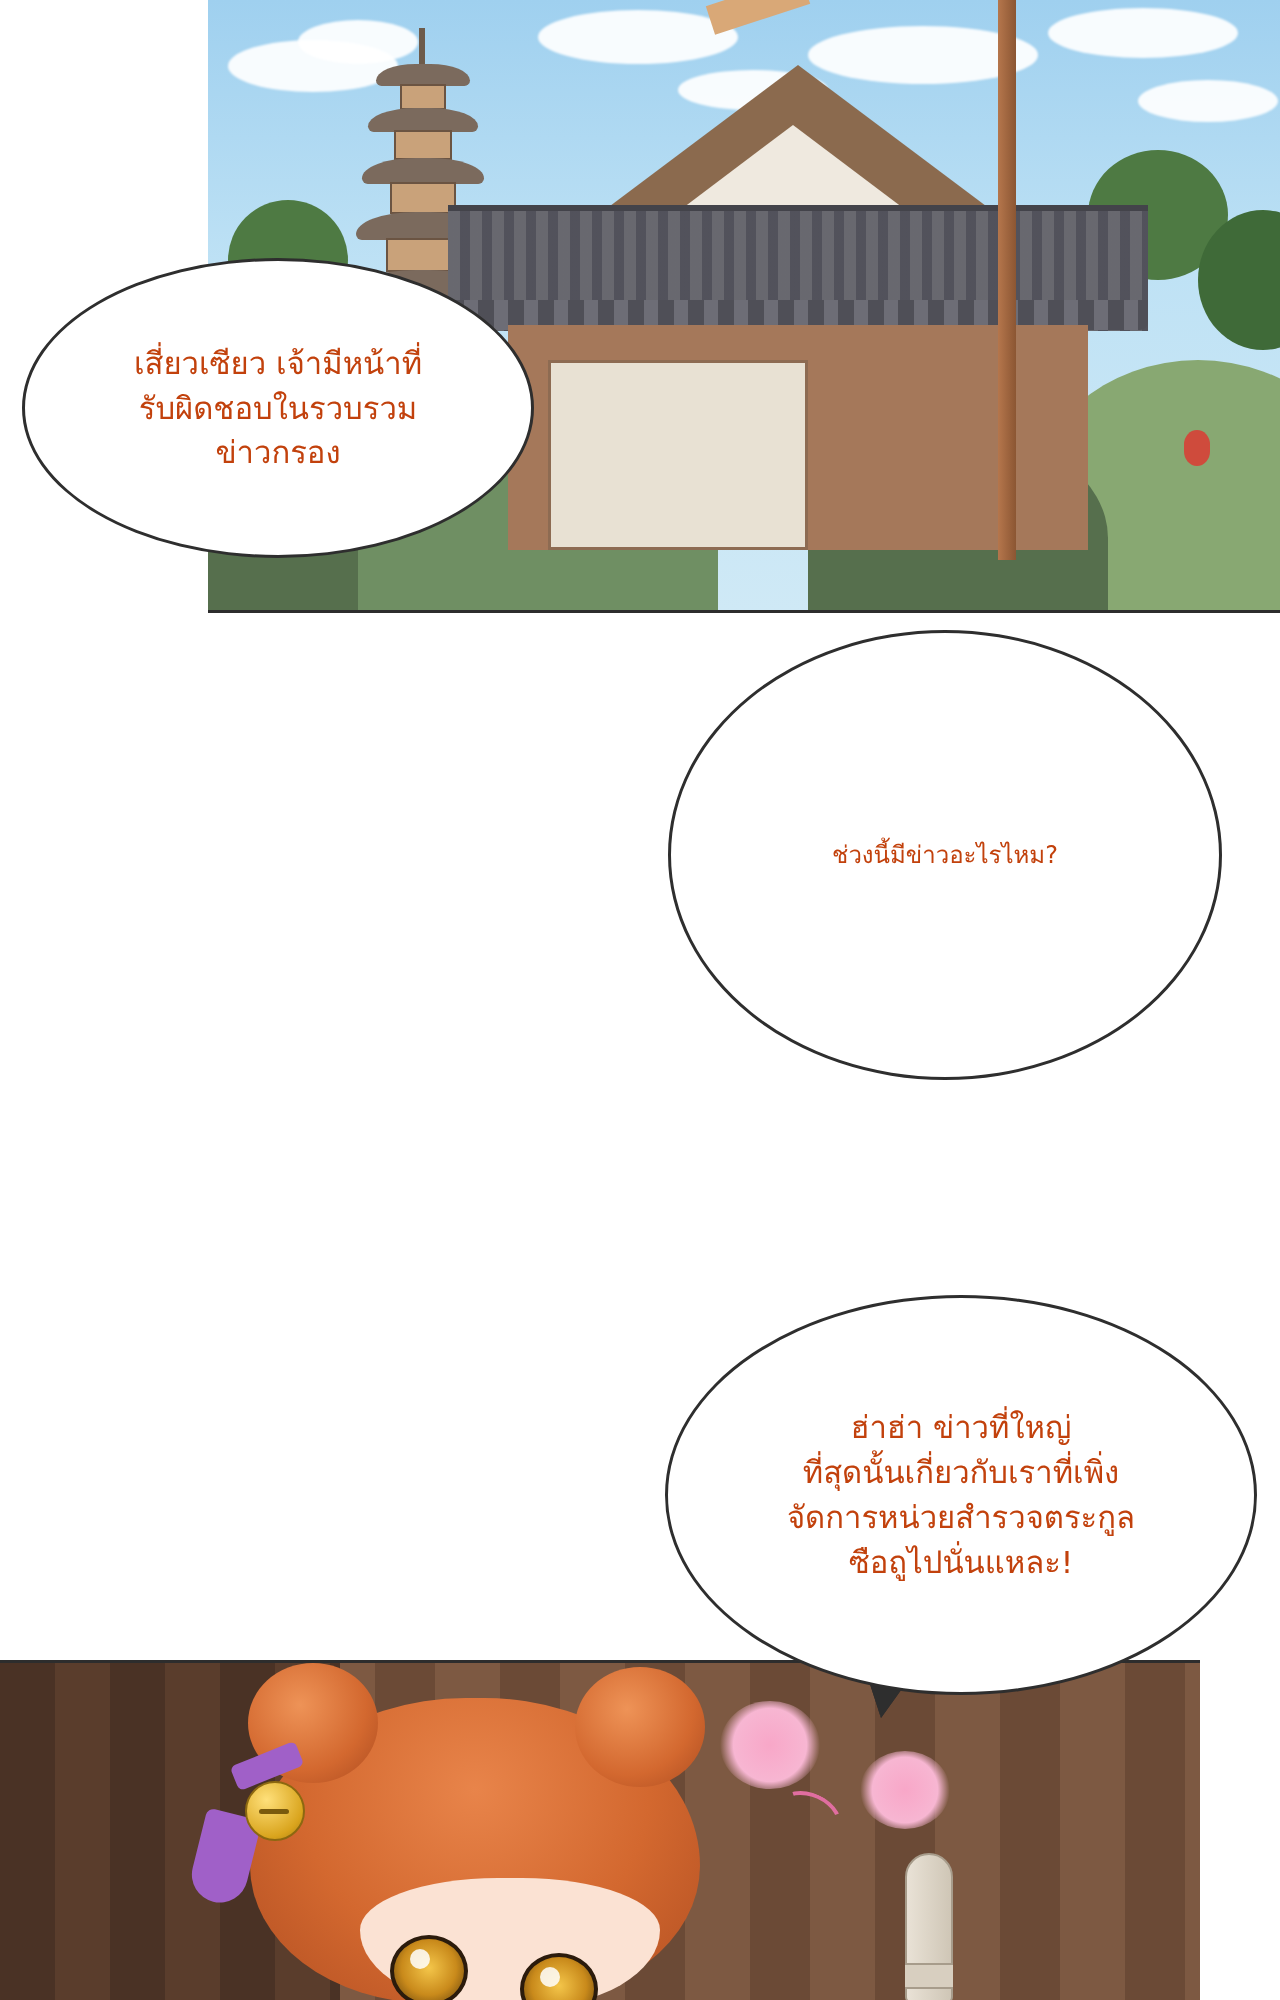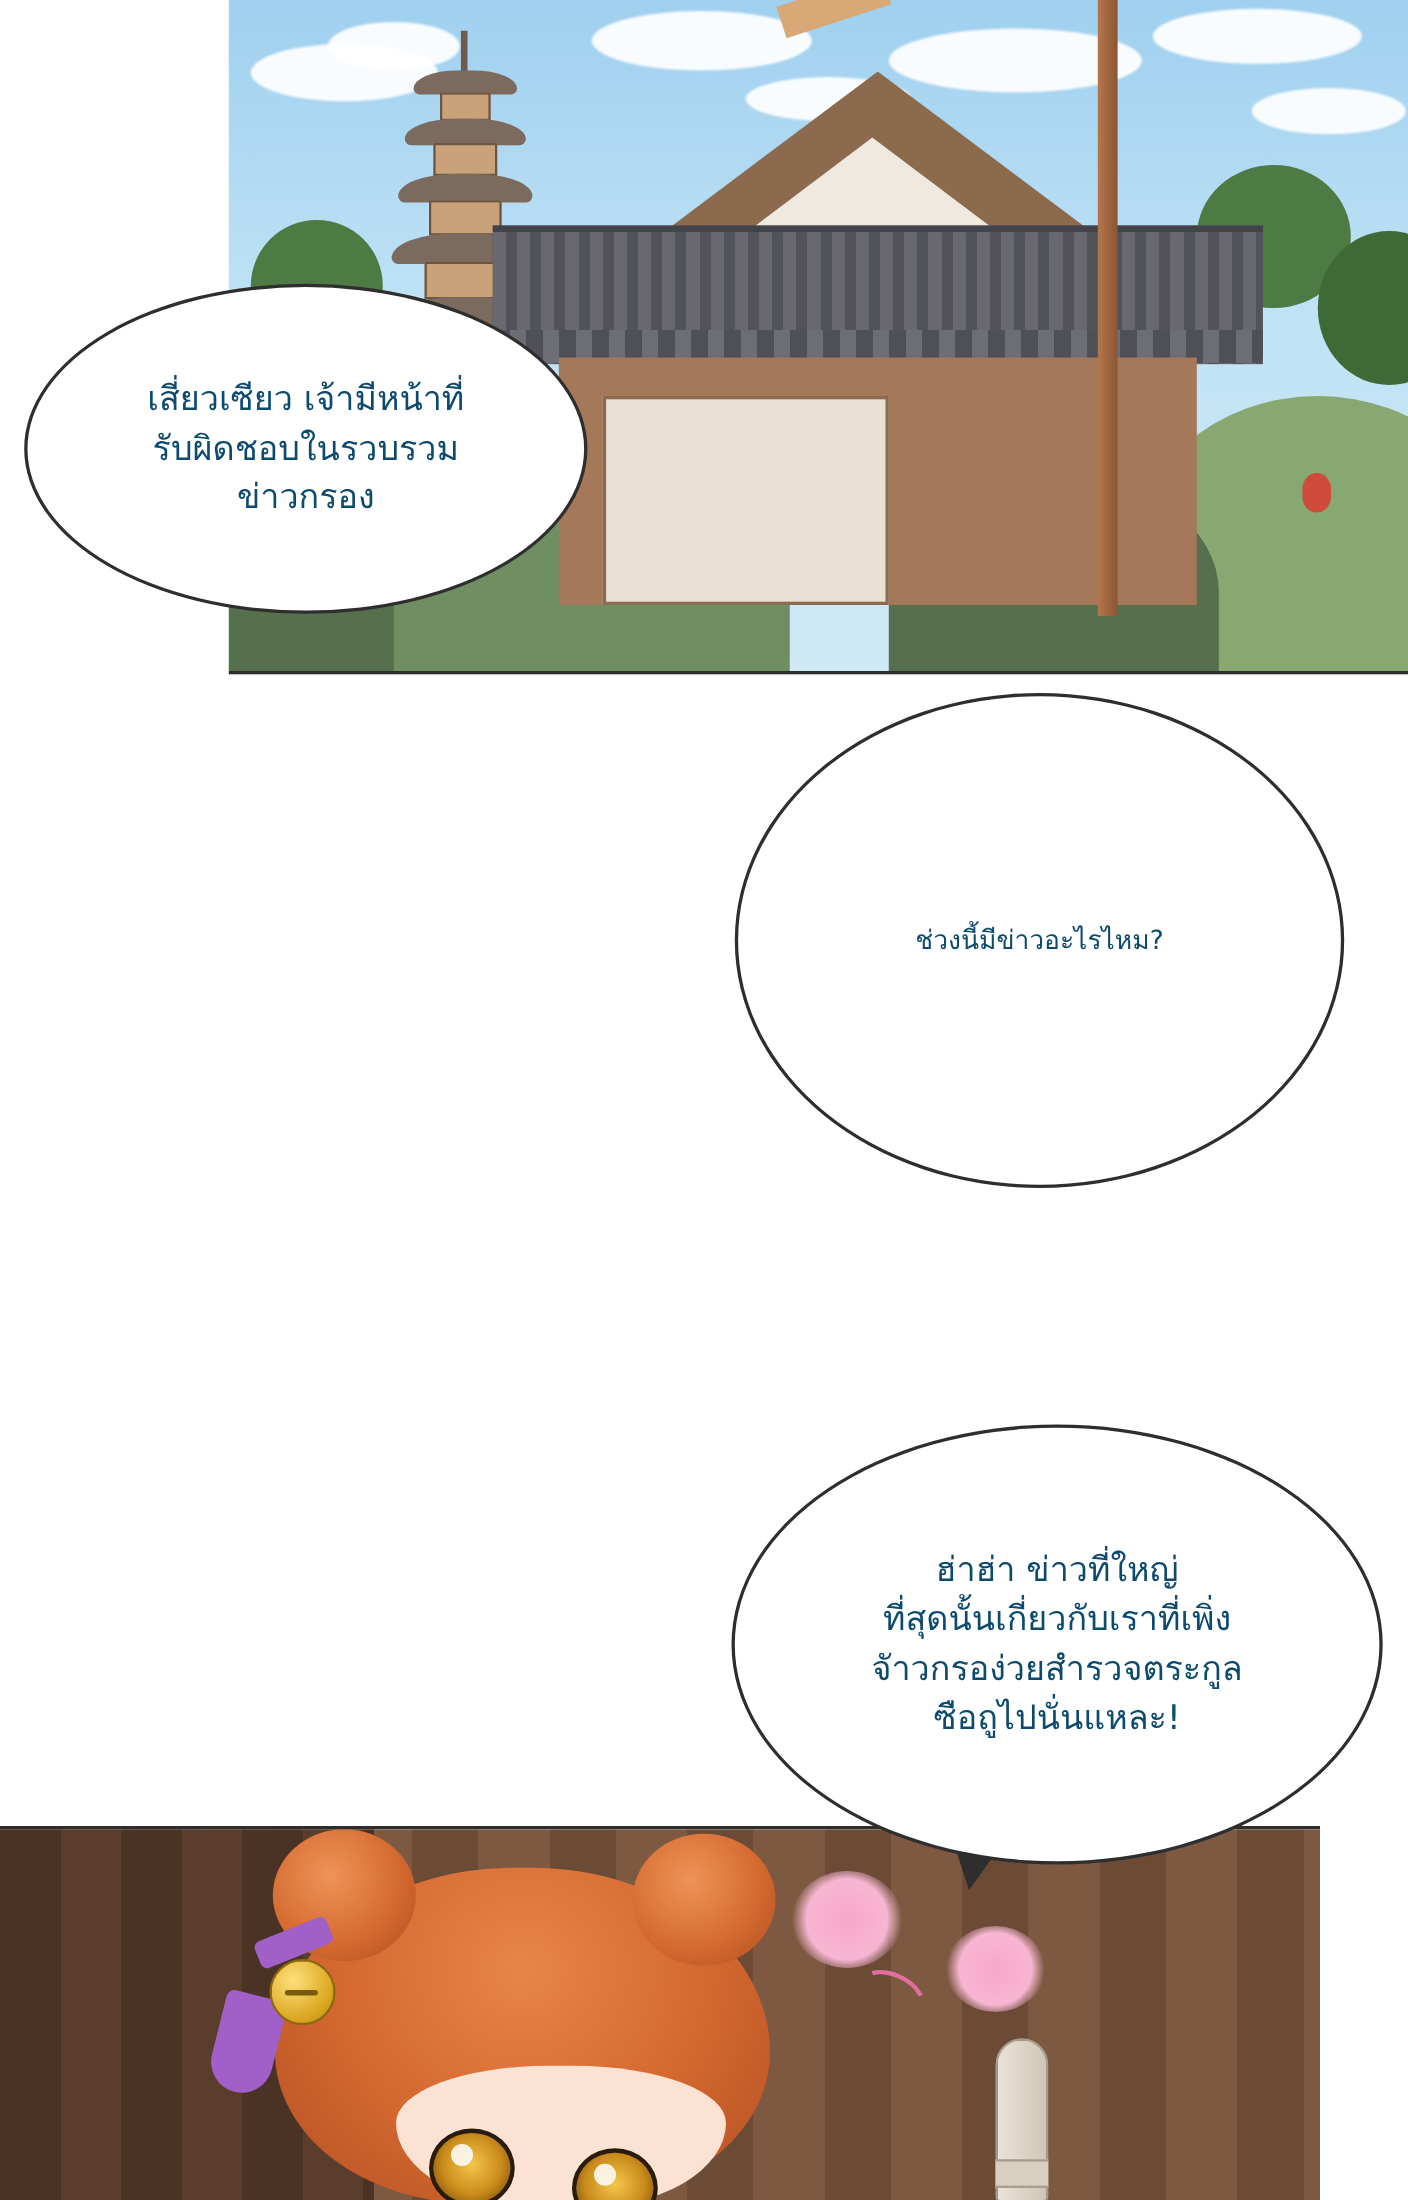--- a/index.html
+++ b/index.html
@@ -317,21 +317,21 @@
   
   .bubble {
     position: absolute;
     background: #ffffff;
     border: 3px solid #2e2e2e;
     display: flex;
     align-items: center;
     justify-content: center;
     text-align: center;
     box-sizing: border-box;
-    color: #0c4a6e;
+    color: #c2410c;
     line-height: 1.45;
   }
   .bubble-text {
     display: block;
     white-space: pre-line;
     padding: 0 22px;
   }
   #bubble-1 {
     left: 22px;
     top: 258px;
@@ -466,17 +466,17 @@
   </div>
 
   <div class="bubble" id="bubble-2">
     <span class="bubble-text">ช่วงนี้มีข่าวอะไรไหม?</span>
   </div>
 
   <div class="tail" id="tail-3"></div>
   <div class="bubble" id="bubble-3">
     <span class="bubble-text">ฮ่าฮ่า ข่าวที่ใหญ่
 ที่สุดนั้นเกี่ยวกับเราที่เพิ่ง
-จัาวกรอง่วยสำรวจตระกูล
+จัดการหน่วยสำรวจตระกูล
 ซือถูไปนั่นแหละ!</span>
   </div>
 
 </div>
 
 </body></html>

